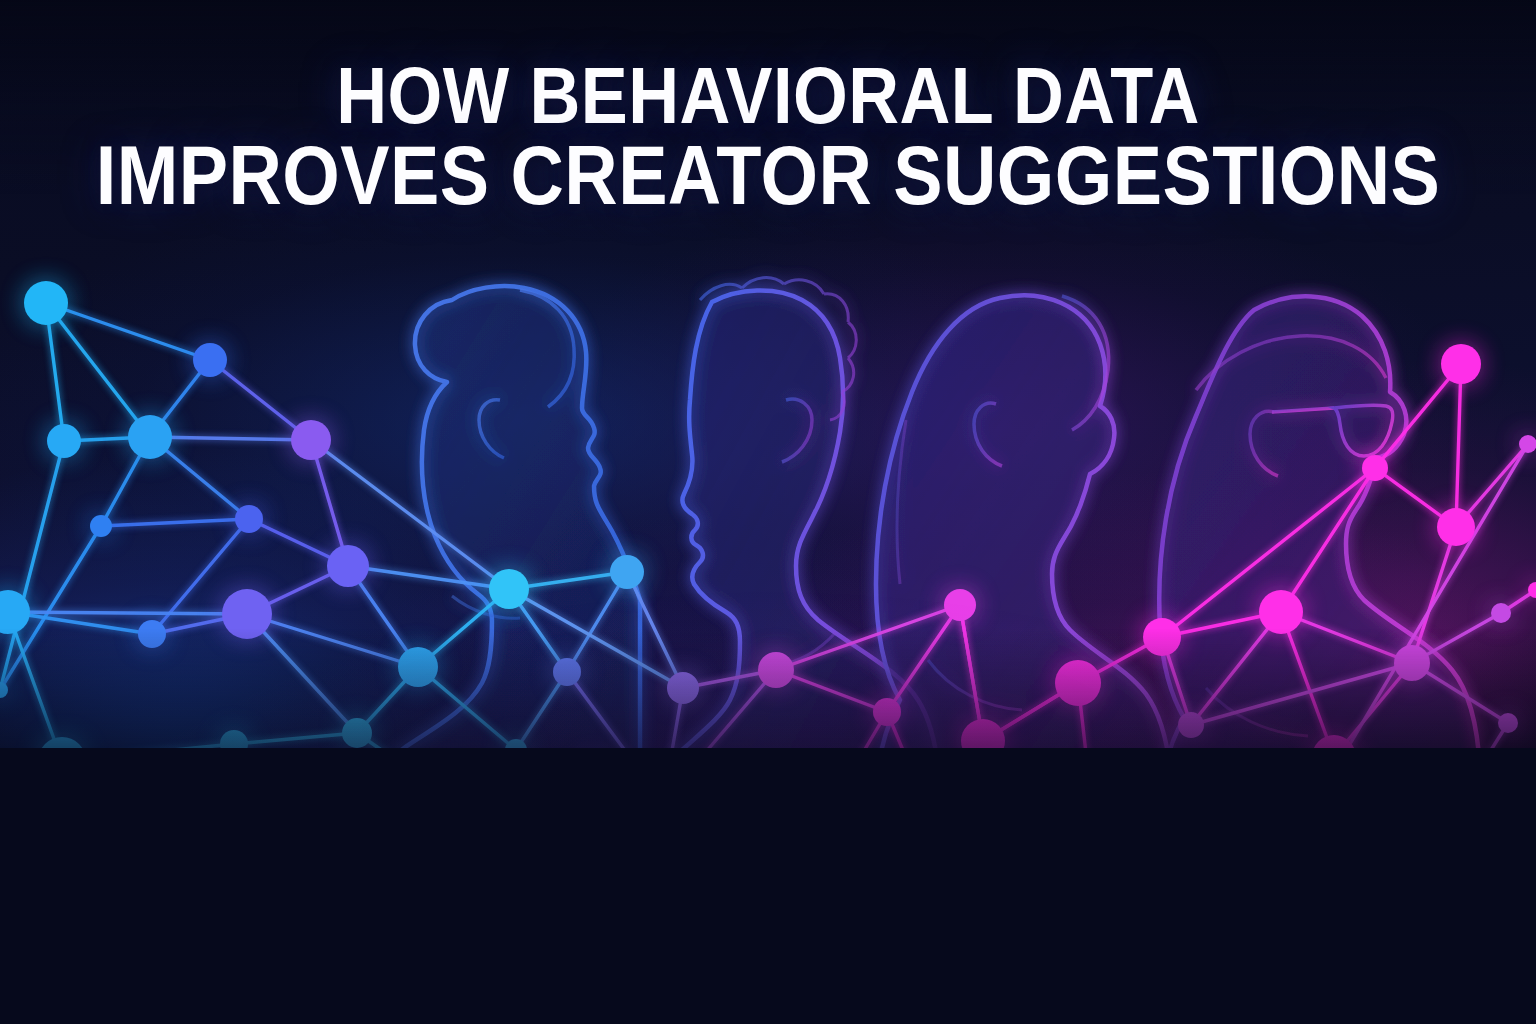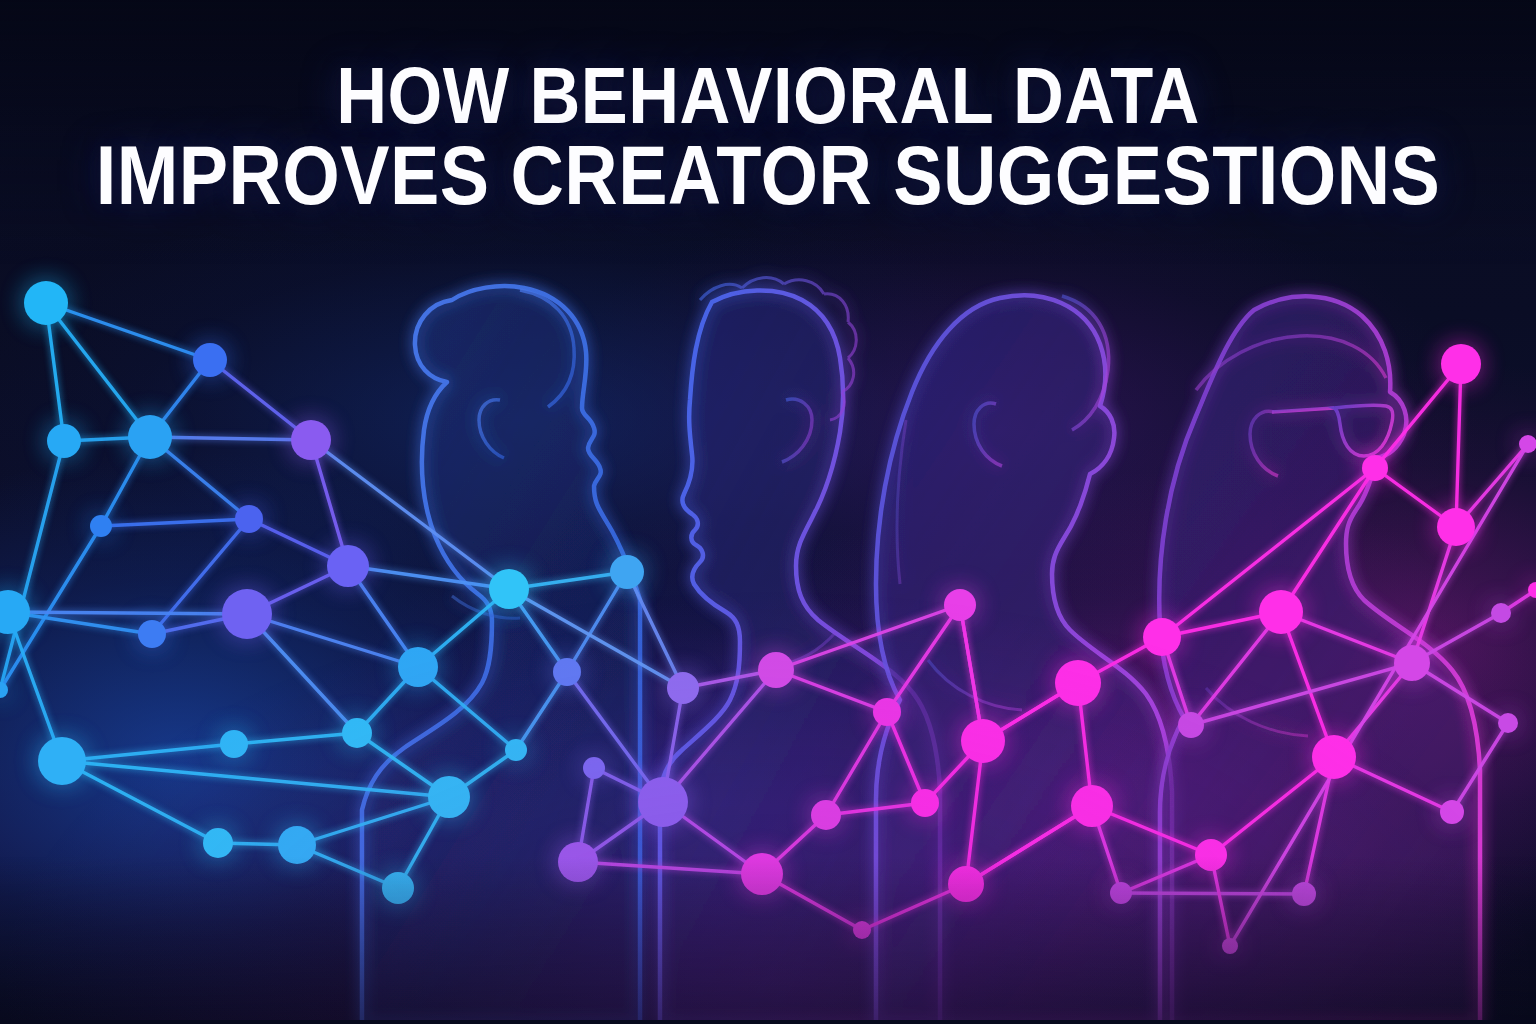--- a/index.html
+++ b/index.html
@@ -1,19 +1,19 @@
 <!DOCTYPE html>
 <html><head>
 <meta charset="utf-8">
 <title>Behavioral Data Banner</title>
 <style>
   html,body{margin:0;padding:0;background:#06091c;}
   #stage{
     position:relative;
-    width:1536px;height:1020px;
+    width:1536px;height:748px;
     overflow:hidden;
     font-family:"Liberation Sans","DejaVu Sans",sans-serif;
     background:#a16207;
   }
   .layer{position:absolute;inset:0;}
   #bg-base{
     background:
       radial-gradient(ellipse 620px 430px at 180px 760px, rgba(28,90,210,0.55) 0%, rgba(20,60,160,0.26) 42%, rgba(10,20,70,0.0) 72%),
       radial-gradient(ellipse 560px 380px at 700px 800px, rgba(70,60,220,0.40) 0%, rgba(50,40,160,0.18) 45%, rgba(10,20,70,0) 75%),
       radial-gradient(ellipse 620px 420px at 1120px 790px, rgba(170,35,190,0.46) 0%, rgba(110,25,140,0.20) 45%, rgba(30,8,60,0) 76%),

